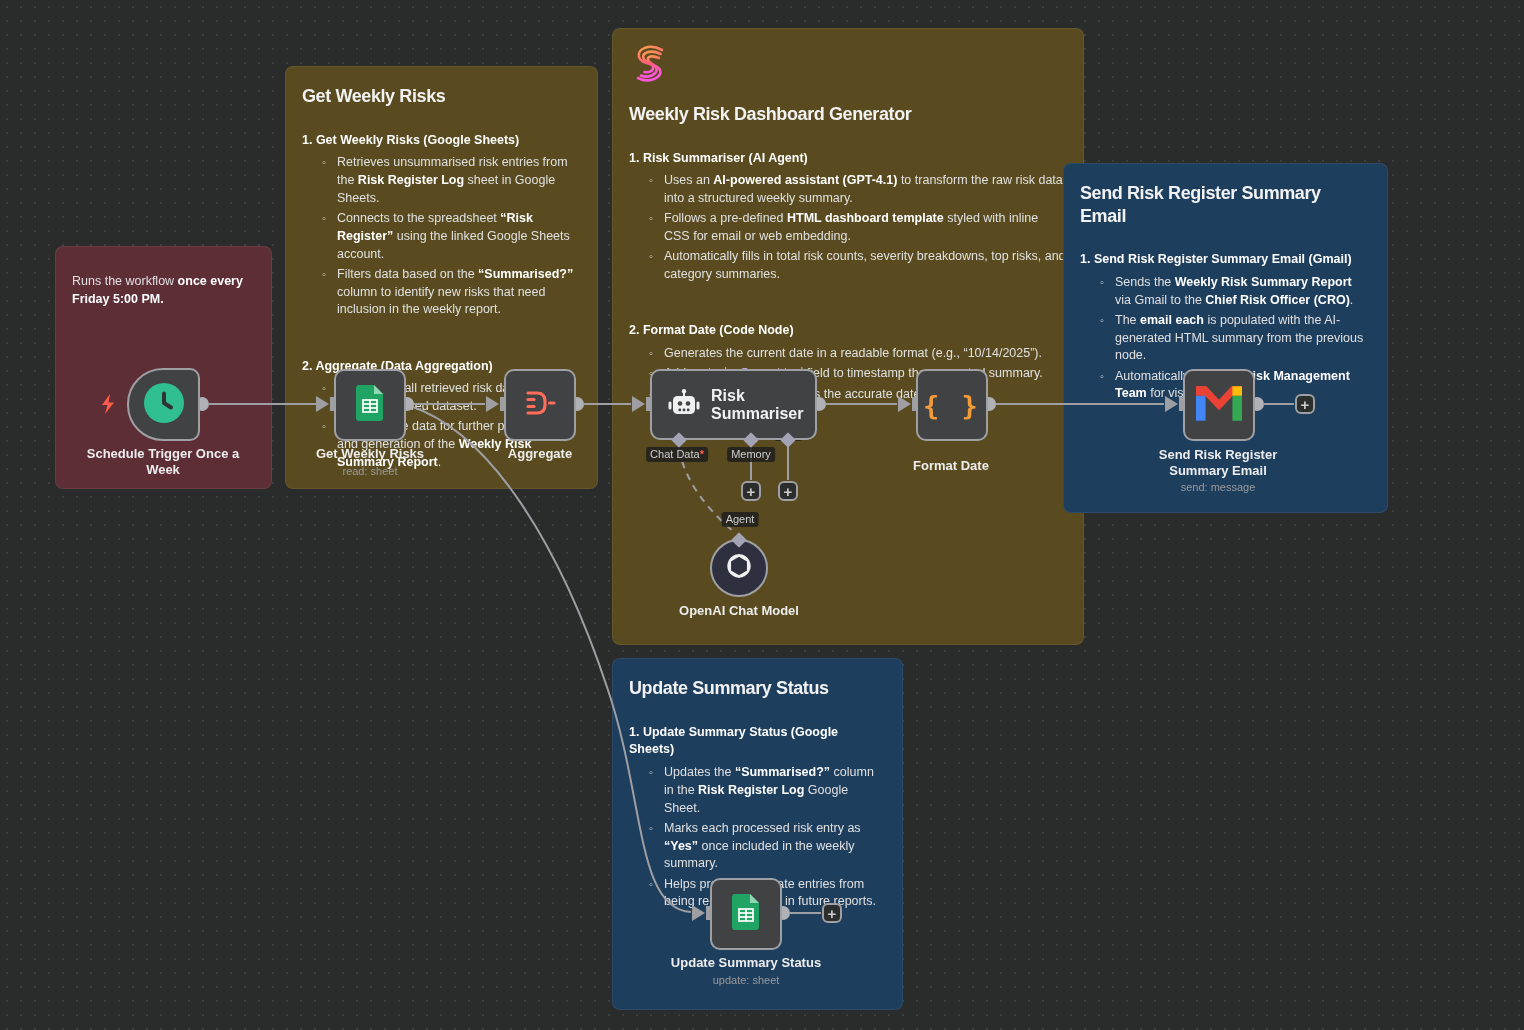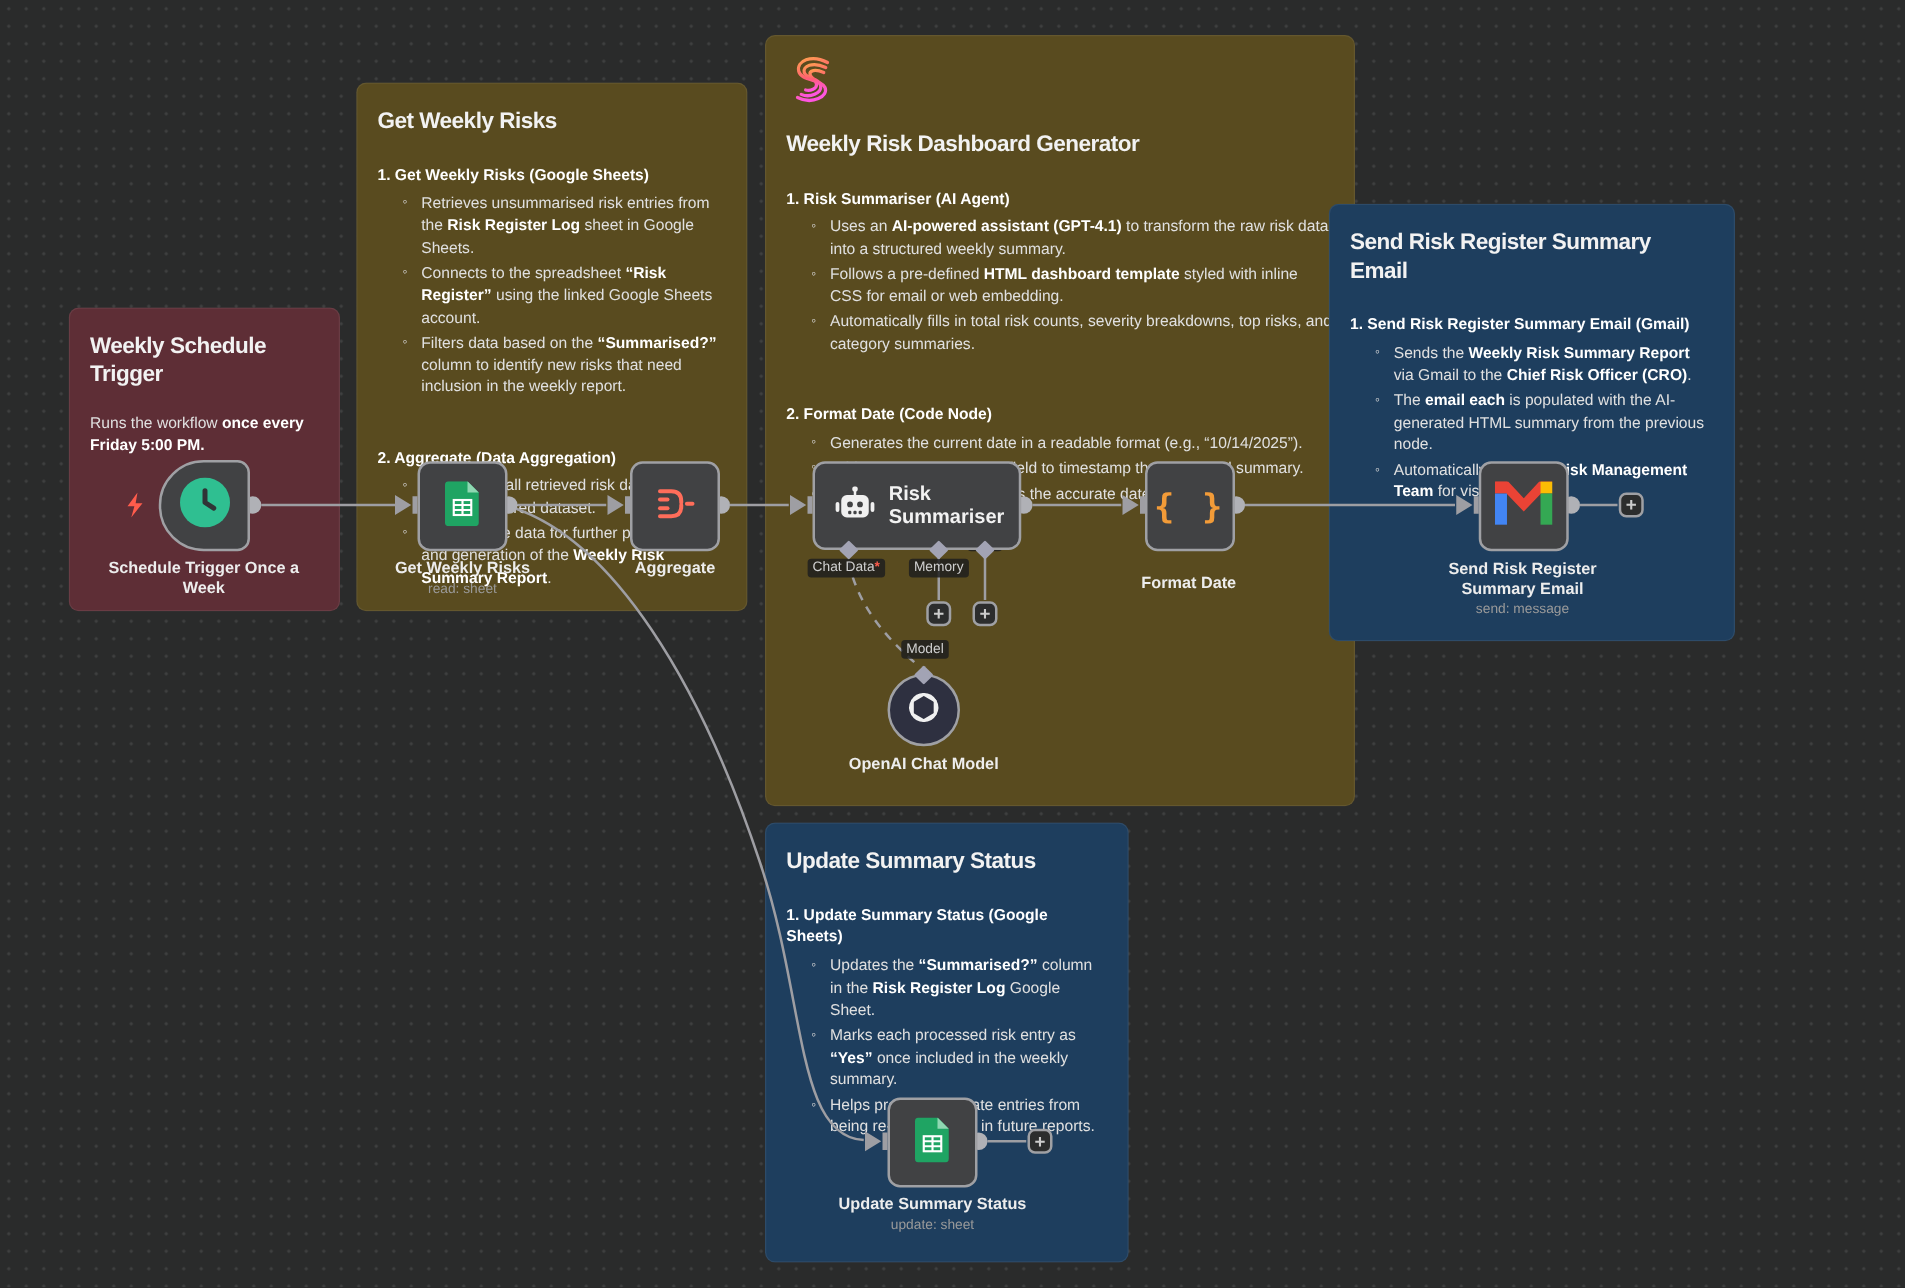--- a/index.html
+++ b/index.html
@@ -41,21 +41,20 @@
   .plus-btn{position:absolute;width:20px;height:20px;border:2px solid #9fa0a4;border-radius:6px;background:#2c2d2d;color:#cccccc;display:flex;align-items:center;justify-content:center;font-size:15px;font-weight:700;line-height:1;z-index:10;transform:translate(-50%,-50%);box-sizing:border-box;}
   .bolt{position:absolute;z-index:10;}
   svg.wires{position:absolute;left:0;top:0;z-index:5;}
 </style>
 </head>
 <body>
 
 <div class="canvas">
 
   <div class="sticky red" style="left:55px;top:246px;width:217px;height:243px;">
-    <h2>Weekly Schedule Trigger</h2>
     <div class="note-body">
         <div class="p"><span>Runs the workflow </span><strong>once every Friday 5:00 PM.</strong></div>
       </div>
   </div>
 
   <div class="sticky olive" style="left:285px;top:66px;width:313px;height:423px;">
     <h2>Get Weekly Risks</h2>
     <div class="note-body">
         <div class="num-item"><strong>1. Get Weekly Risks (Google Sheets)</strong></div>
         <div class="bullet">
@@ -283,21 +282,21 @@
   </div>
   <div class="diamond" style="left:679px;top:440px;"></div>
   <div class="diamond" style="left:751px;top:440px;"></div>
   <div class="diamond" style="left:788px;top:440px;"></div>
   <div class="chip" style="left:677px;top:447px;"><span>Chat Data</span><span class="asterisk">*</span></div>
   <div class="chip" style="left:751px;top:447px;">Memory</div>
   <div class="chip" style="left:788px;top:426px;">Tool</div>
   <div class="plus-btn" style="left:751px;top:491px;">+</div>
   <div class="plus-btn" style="left:788px;top:491px;">+</div>
 
-  <div class="chip" style="left:740px;top:512px;">Model</div>
+  <div class="chip" style="left:740px;top:512px;">Agent</div>
   <div class="diamond" style="left:739px;top:540px;"></div>
   <div class="node round" style="left:710px;top:539px;">
     <span>
       <svg width="28" height="28" viewBox="0 0 28 28">
         <g transform="translate(14,14)" stroke="#f0f0f0" stroke-width="2.3" fill="none" stroke-linecap="round" stroke-linejoin="round">
           <path d="M 0 -10.5 A 10.5 10.5 0 0 1 9.09 -5.25 L 9.09 4.2" transform="rotate(0)"></path>
           <path d="M 0 -10.5 A 10.5 10.5 0 0 1 9.09 -5.25 L 9.09 4.2" transform="rotate(60)"></path>
           <path d="M 0 -10.5 A 10.5 10.5 0 0 1 9.09 -5.25 L 9.09 4.2" transform="rotate(120)"></path>
           <path d="M 0 -10.5 A 10.5 10.5 0 0 1 9.09 -5.25 L 9.09 4.2" transform="rotate(180)"></path>
           <path d="M 0 -10.5 A 10.5 10.5 0 0 1 9.09 -5.25 L 9.09 4.2" transform="rotate(240)"></path>

